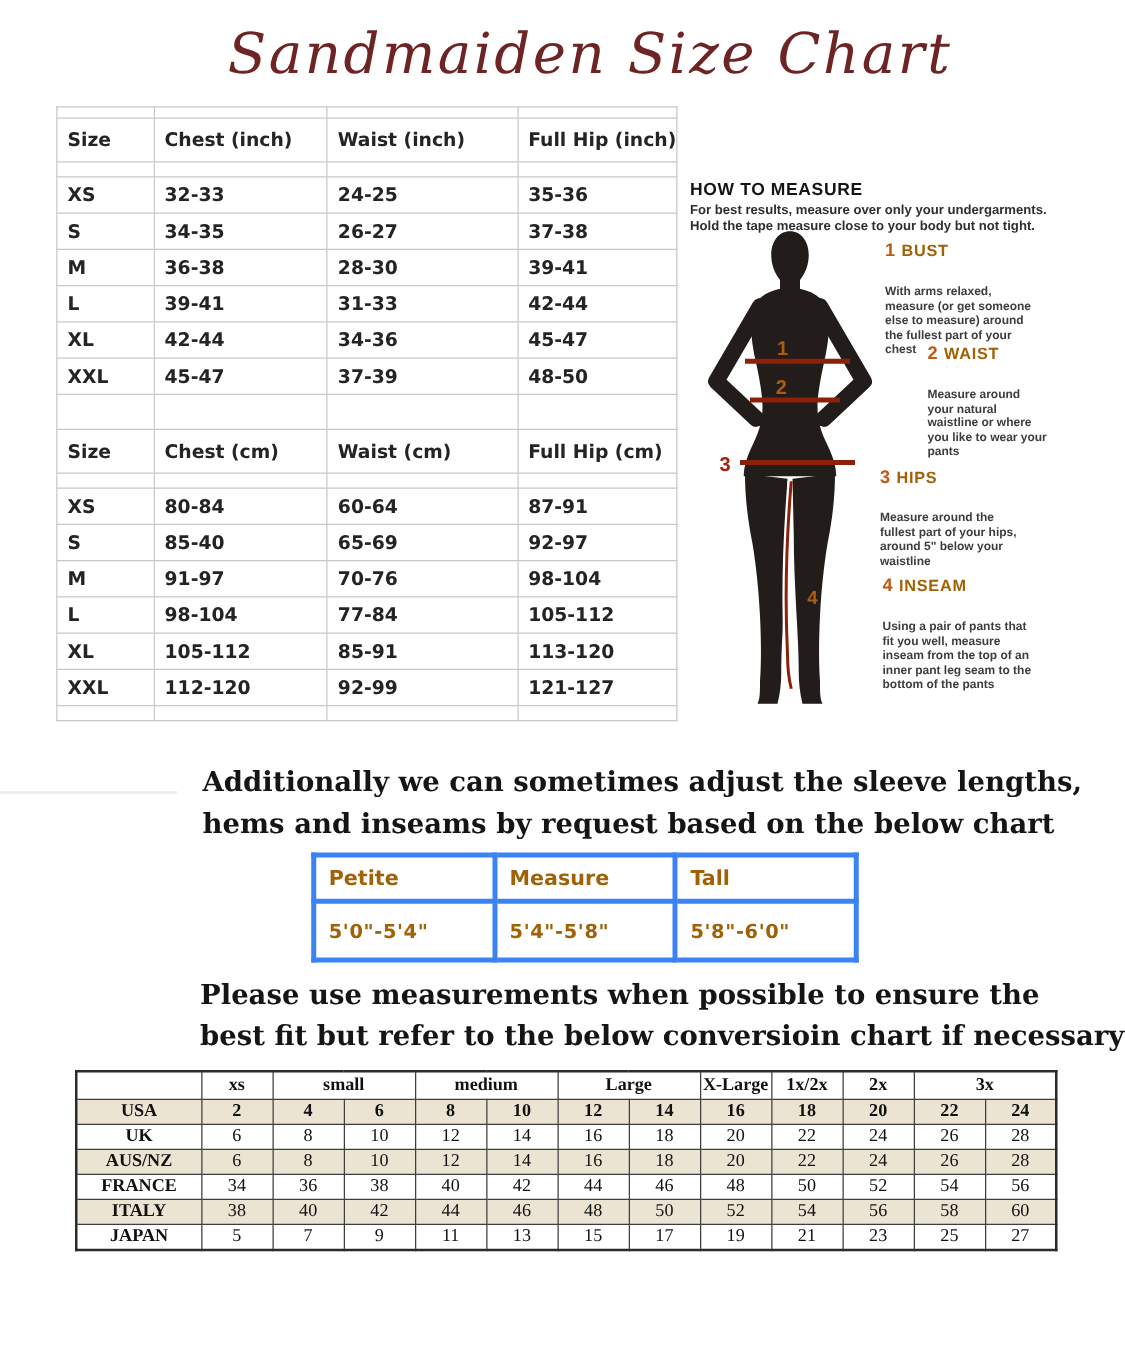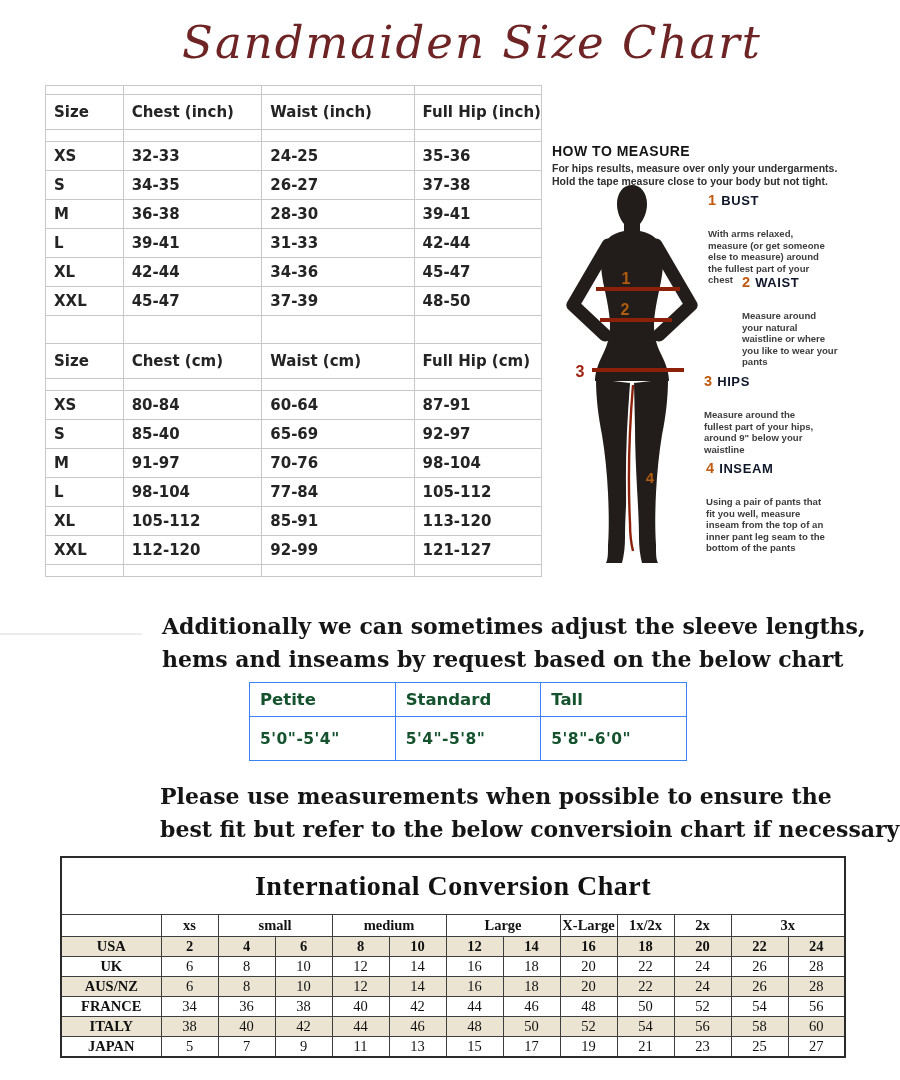--- a/index.html
+++ b/index.html
@@ -37,21 +37,21 @@
     font-size:14px;letter-spacing:.5px;color:#141414;
   }
   .htm-intro{
     margin-top:3px;font-family:"Liberation Sans",sans-serif;
     font-weight:bold;font-size:10.5px;line-height:13px;color:#2f2f2f;
   }
   .silhouette{position:absolute;left:4px;top:40px;}
   .step{position:absolute;}
   .step-head{white-space:nowrap;}
   .step-num{font:bold 14.5px "Liberation Sans",sans-serif;color:#c05a10;}
-  .step-word{font:bold 13px "Liberation Sans",sans-serif;letter-spacing:.6px;color:#0f172a;text-align:right;}
+  .step-word{font:bold 13px "Liberation Sans",sans-serif;letter-spacing:.6px;color:#a16207;text-align:right;}
   .step-text{
     margin-top:19px;font-family:"Liberation Sans",sans-serif;
     font-size:9.6px;line-height:11.6px;color:#3d3d3d;font-weight:bold;
   }
   .step1{left:156px;top:47px;width:118px;}
   .step2{left:190px;top:129px;width:96px;}
   .step3{left:152px;top:228px;width:122px;}
   .step4{left:154px;top:315px;width:126px;}
 
   
@@ -59,22 +59,22 @@
     position:absolute;font-family:"DejaVu Serif",serif;
     font-size:22px;line-height:33px;color:#151515;white-space:nowrap;font-weight:bold;
   }
   .para1{left:162px;top:610px;}
   .para2{left:160px;top:780px;}
   .divider-line{position:absolute;left:0;top:633px;width:142px;height:2px;background:#ececec;}
 
   
   .height-table{position:absolute;left:249px;top:682px;width:438px;}
   .height-table td{
-    border:1px solid #3b82f6;padding-left:10px;white-space:nowrap;
-    font-weight:bold;color:#14532d;
+    border:4px solid #3b82f6;padding-left:10px;white-space:nowrap;
+    font-weight:bold;color:#a16207;
   }
   .height-table tr.hh td{height:31px;font-size:16.5px;}
   .height-table tr.hv td{height:41px;font-size:15.5px;letter-spacing:.5px;}
 
   
   .conv-table{
     position:absolute;left:60px;top:856px;width:786px;
     border:2px solid #2b2b2b;font-family:"Liberation Serif",serif;
   }
   .conv-table td{border:1px solid #3e3e3e;text-align:center;color:#111;}
@@ -213,21 +213,21 @@
           <td></td>
           <td></td>
           <td></td>
         </tr>
       </tbody>
   </table>
 
   <div class="htm">
     <div class="htm-heading">HOW TO MEASURE</div>
     <div class="htm-intro">
-      <div>For hips results, measure over only your undergarments.</div>
+      <div>For best results, measure over only your undergarments.</div>
       <div>Hold the tape measure close to your body but not tight.</div>
     </div>
 
     <svg class="silhouette" width="152" height="390" viewBox="0 0 152 390">
       <g fill="#221d1a" stroke="none">
 
         <path d="M76,2 C85,2 91,10 91,21 C91,29 88,36 84,41 L84,48
                  C98,51 105,58 107,70 C108,82 106,95 103,108
                  C100,122 98,134 98,142 C98,152 100,161 105,171
                  C110,181 113,190 113,198 L39,198
@@ -273,21 +273,21 @@
         <span class="step-num">2</span>
         <span class="step-word">WAIST</span>
       </div>
       <div class="step-text">Measure around your natural waistline or where you like to wear your pants</div>
     </div>
     <div class="step step3">
       <div class="step-head">
         <span class="step-num">3</span>
         <span class="step-word">HIPS</span>
       </div>
-      <div class="step-text">Measure around the fullest part of your hips, around 9" below your waistline</div>
+      <div class="step-text">Measure around the fullest part of your hips, around 5" below your waistline</div>
     </div>
     <div class="step step4">
       <div class="step-head">
         <span class="step-num">4</span>
         <span class="step-word">INSEAM</span>
       </div>
       <div class="step-text">Using a pair of pants that fit you well, measure inseam from the top of an inner pant leg seam to the bottom of the pants</div>
     </div>
   </div>
 
@@ -300,21 +300,21 @@
 
   <table class="height-table">
     <colgroup>
         <col style="width:146px">
         <col style="width:146px">
         <col style="width:146px">
       </colgroup>
     <tbody>
       <tr class="hh">
         <td>Petite</td>
-        <td>Standard</td>
+        <td>Measure</td>
         <td>Tall</td>
       </tr>
       <tr class="hv">
         <td>5'0"-5'4"</td>
         <td>5'4"-5'8"</td>
         <td>5'8"-6'0"</td>
       </tr>
     </tbody>
   </table>
 
@@ -333,23 +333,20 @@
         <col style="width: 57px;">
         <col style="width: 57px;">
         <col style="width: 57px;">
         <col style="width: 57px;">
         <col style="width: 57px;">
         <col style="width: 57px;">
         <col style="width: 57px;">
         <col style="width: 57px;">
       </colgroup>
     <tbody id="conv-body">
-        <tr>
-          <td class="conv-title-cell" colspan="13">International Conversion Chart</td>
-        </tr>
         <tr class="ghdr">
           <td></td>
           <td colspan="1">xs</td>
           <td colspan="2">small</td>
           <td colspan="2">medium</td>
           <td colspan="2">Large</td>
           <td colspan="1">X-Large</td>
           <td colspan="1">1x/2x</td>
           <td colspan="1">2x</td>
           <td colspan="2">3x</td>

